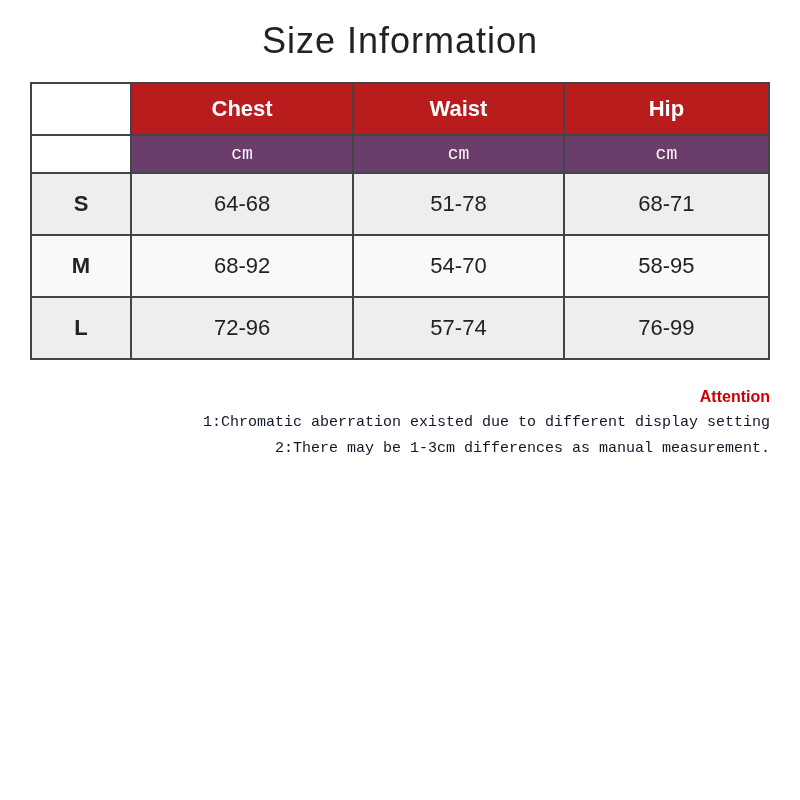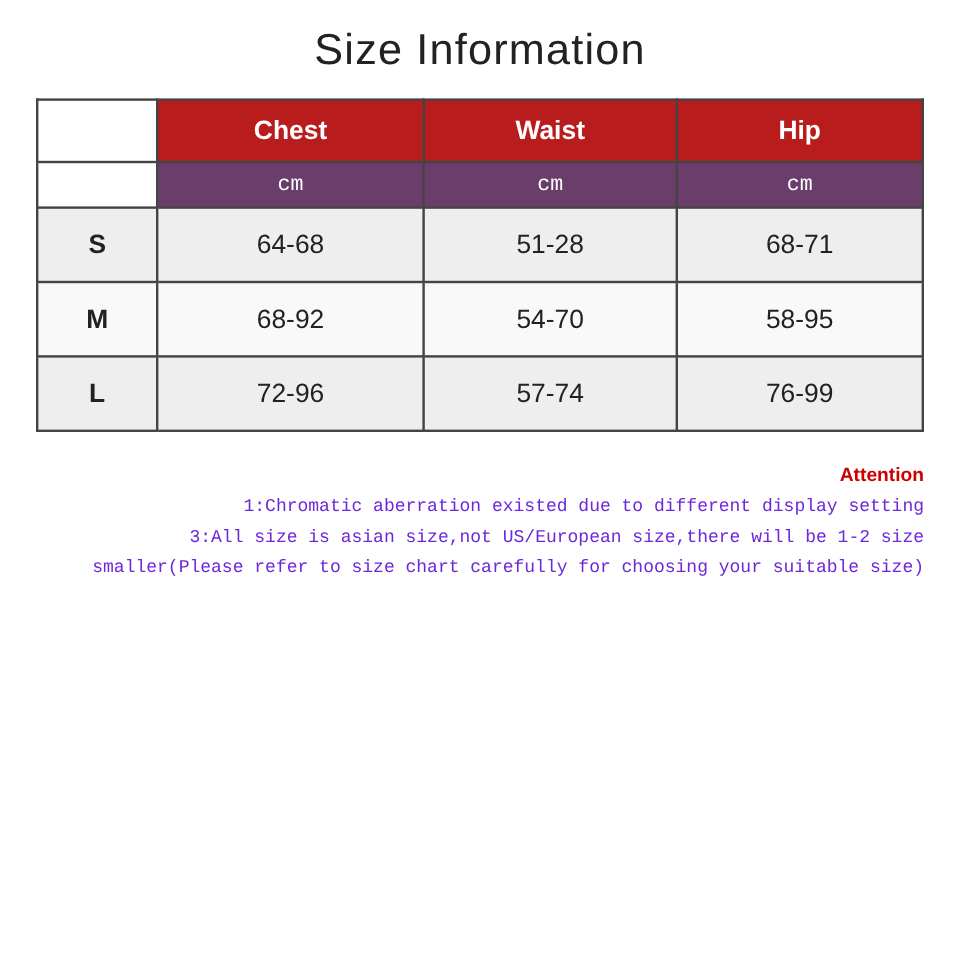--- a/index.html
+++ b/index.html
@@ -100,21 +100,21 @@
     }
 
     .attention-title {
       color: #cc0000;
       font-size: 16px;
       font-weight: bold;
       margin-bottom: 4px;
     }
 
     .attention-text {
-      color: #6d28d9;
+      color: #0f172a;
       font-size: 15px;
       line-height: 1.7;
       font-family: 'Courier New', monospace;
     }
   </style>
 </head>
 <body>
 
 <div class="page-container">
   <div class="title">Size Information</div>
@@ -132,21 +132,21 @@
       <tr class="subheader-row">
         <td class="corner-cell"></td>
         <td>cm</td>
         <td>cm</td>
         <td>cm</td>
       </tr>
 
       <tr class="data-row">
         <td class="size-label-cell">S</td>
         <td>64-68</td>
-        <td>51-28</td>
+        <td>51-78</td>
         <td>68-71</td>
       </tr>
       <tr class="data-row">
         <td class="size-label-cell">M</td>
         <td>68-92</td>
         <td>54-70</td>
         <td>58-95</td>
       </tr>
       <tr class="data-row">
         <td class="size-label-cell">L</td>
@@ -154,16 +154,16 @@
         <td>57-74</td>
         <td>76-99</td>
       </tr>
     </tbody>
   </table>
 
   <div class="attention-section">
     <div class="attention-title">Attention</div>
     <div class="attention-text">
       <div>1:Chromatic aberration existed due to different display setting</div>
-      <div>3:All size is asian size,not US/European size,there will be 1-2 size smaller(Please refer to size chart carefully for choosing your suitable size)</div>
+      <div>2:There may be 1-3cm differences as manual measurement.</div>
     </div>
   </div>
 </div>
 
 </body></html>

